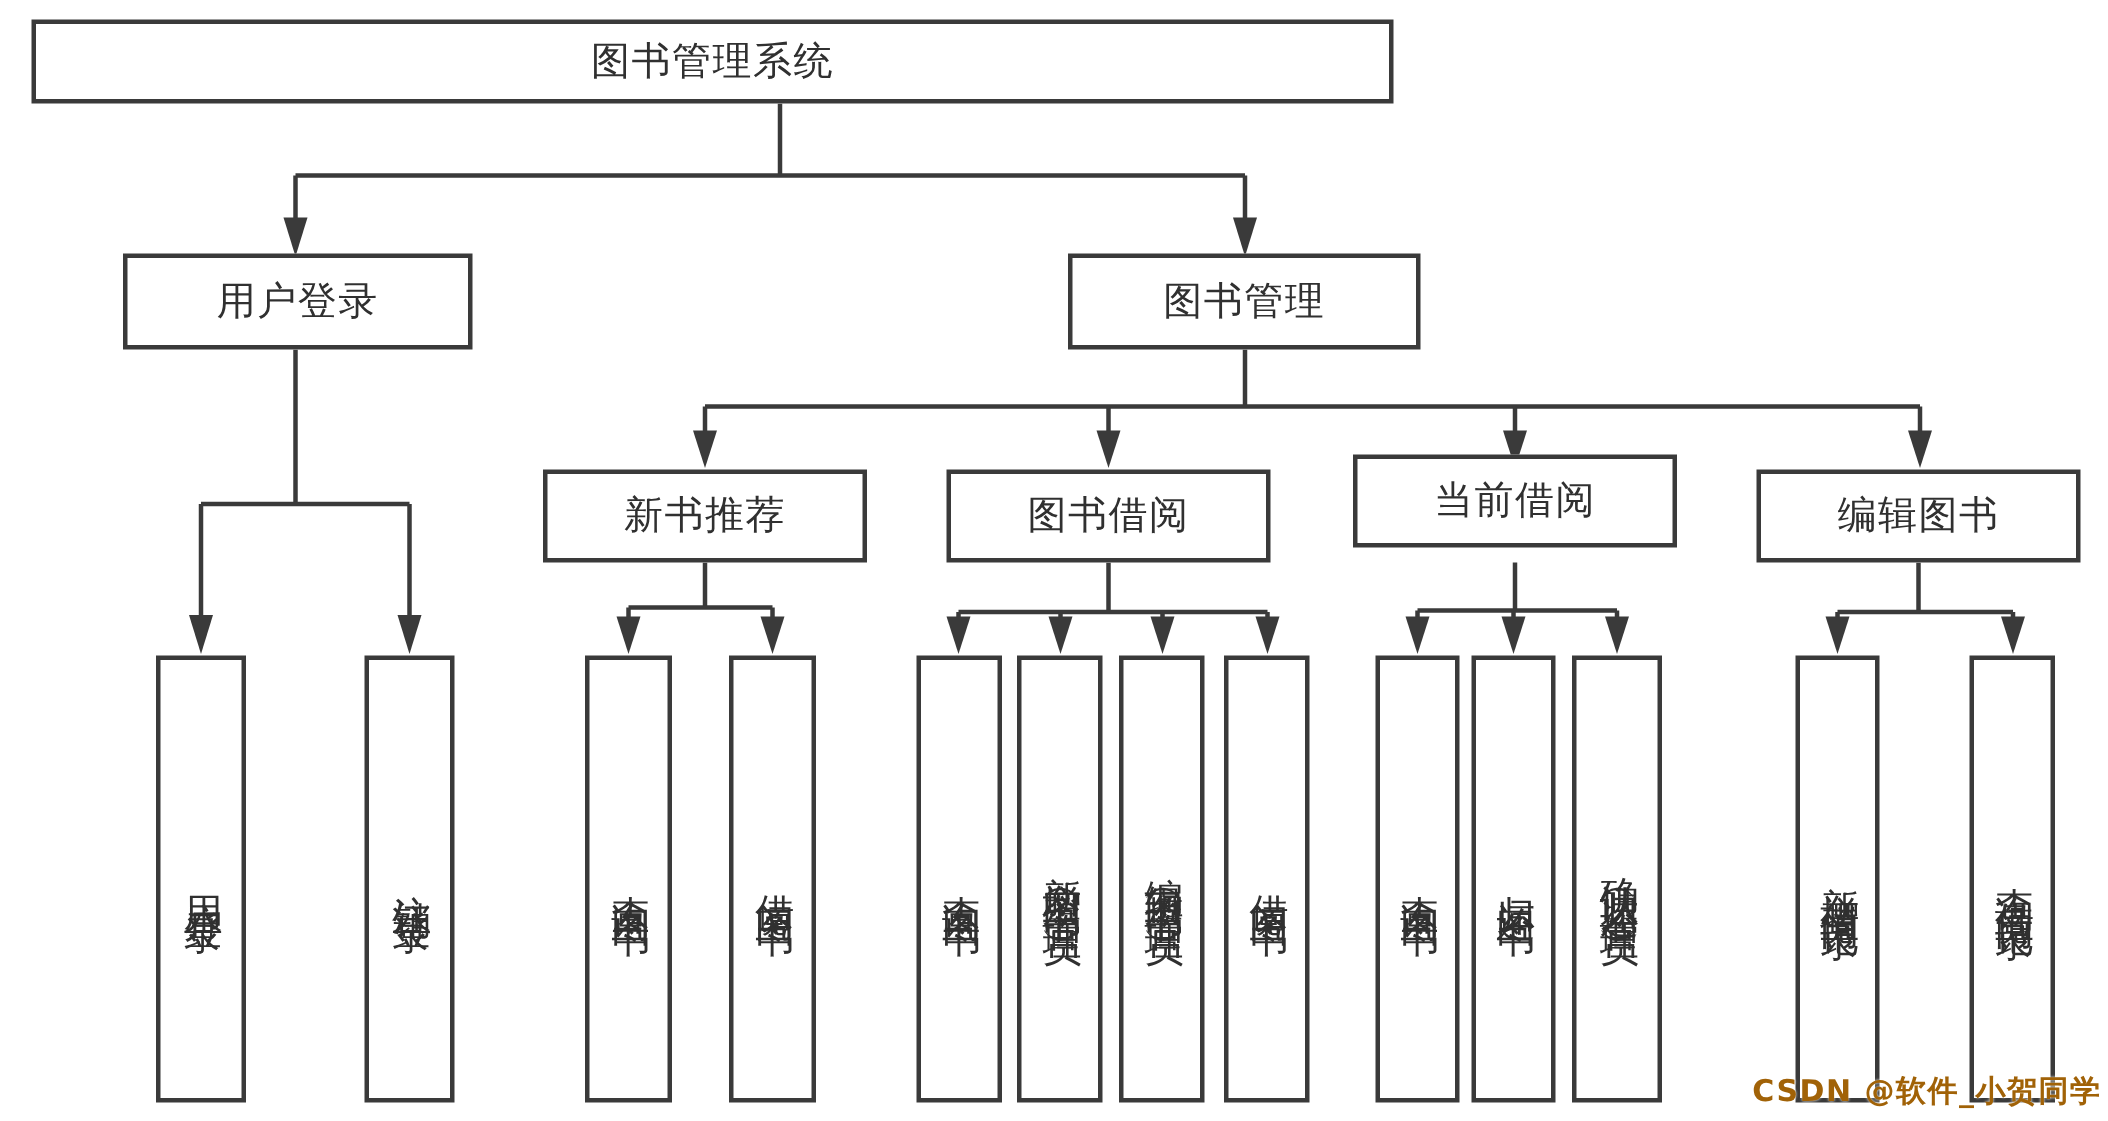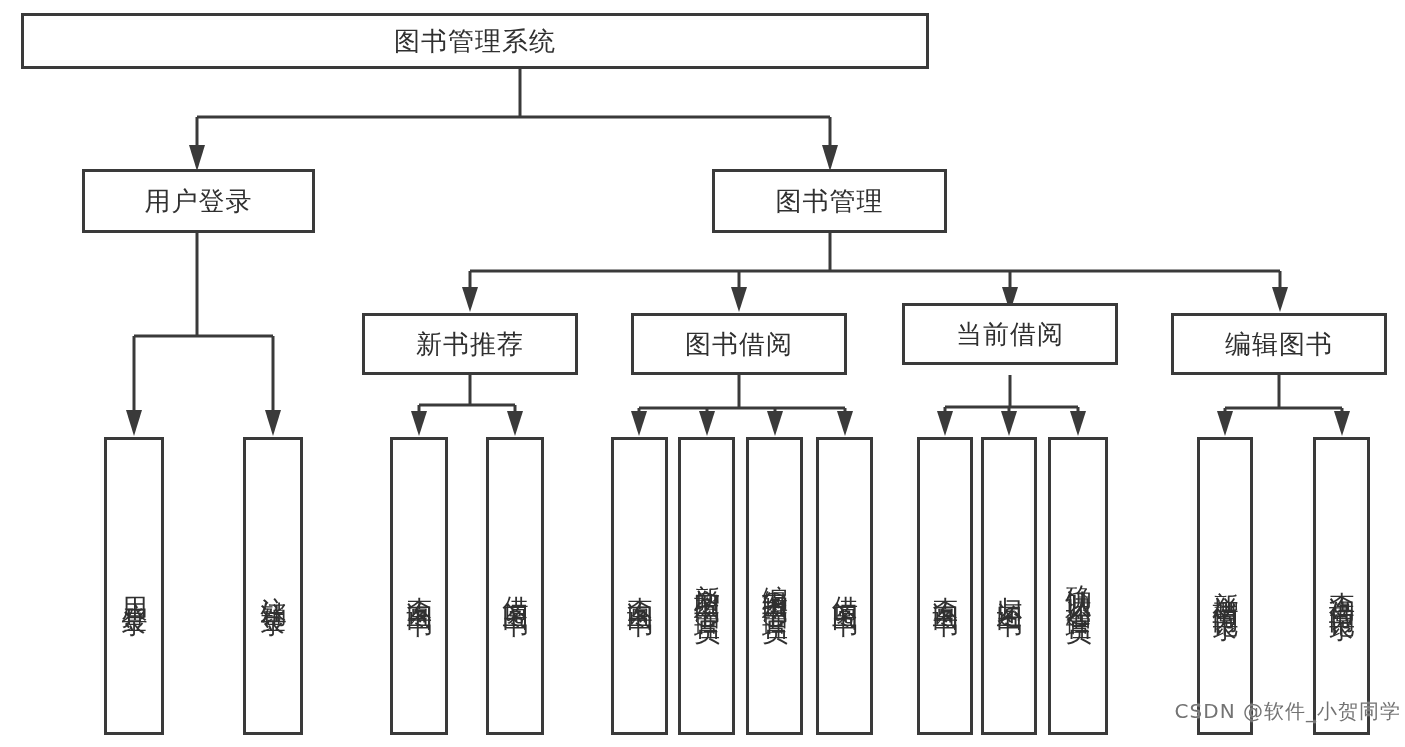--- a/index.html
+++ b/index.html
@@ -58,26 +58,27 @@
   .n-c3 { left: 746px;  width: 57px; }
   .n-c4 { left: 816px;  width: 57px; }
   .n-d1 { left: 917px;  width: 56px; }
   .n-d2 { left: 981px;  width: 56px; }
   .n-d3 { left: 1048px; width: 60px; }
   .n-e1 { left: 1197px; width: 56px; }
   .n-e2 { left: 1313px; width: 57px; }
   #watermark {
     position: absolute;
     right: 4px;
-    bottom: 22px;
+    bottom: 6px;
     font-size: 20px;
-    color: #737373;
+    color: #a16207;
     text-shadow: 0 0 2px #ffffff;
     letter-spacing: 1px;
     white-space: nowrap;
+    font-weight: bold;
   }
 </style>
 </head>
 <body>
 
 <div id="stage">
 
   <svg id="edges" width="1405" height="747" viewBox="0 0 1405 747">
     <g stroke="#3a3a3a" stroke-width="3" fill="none">
 

